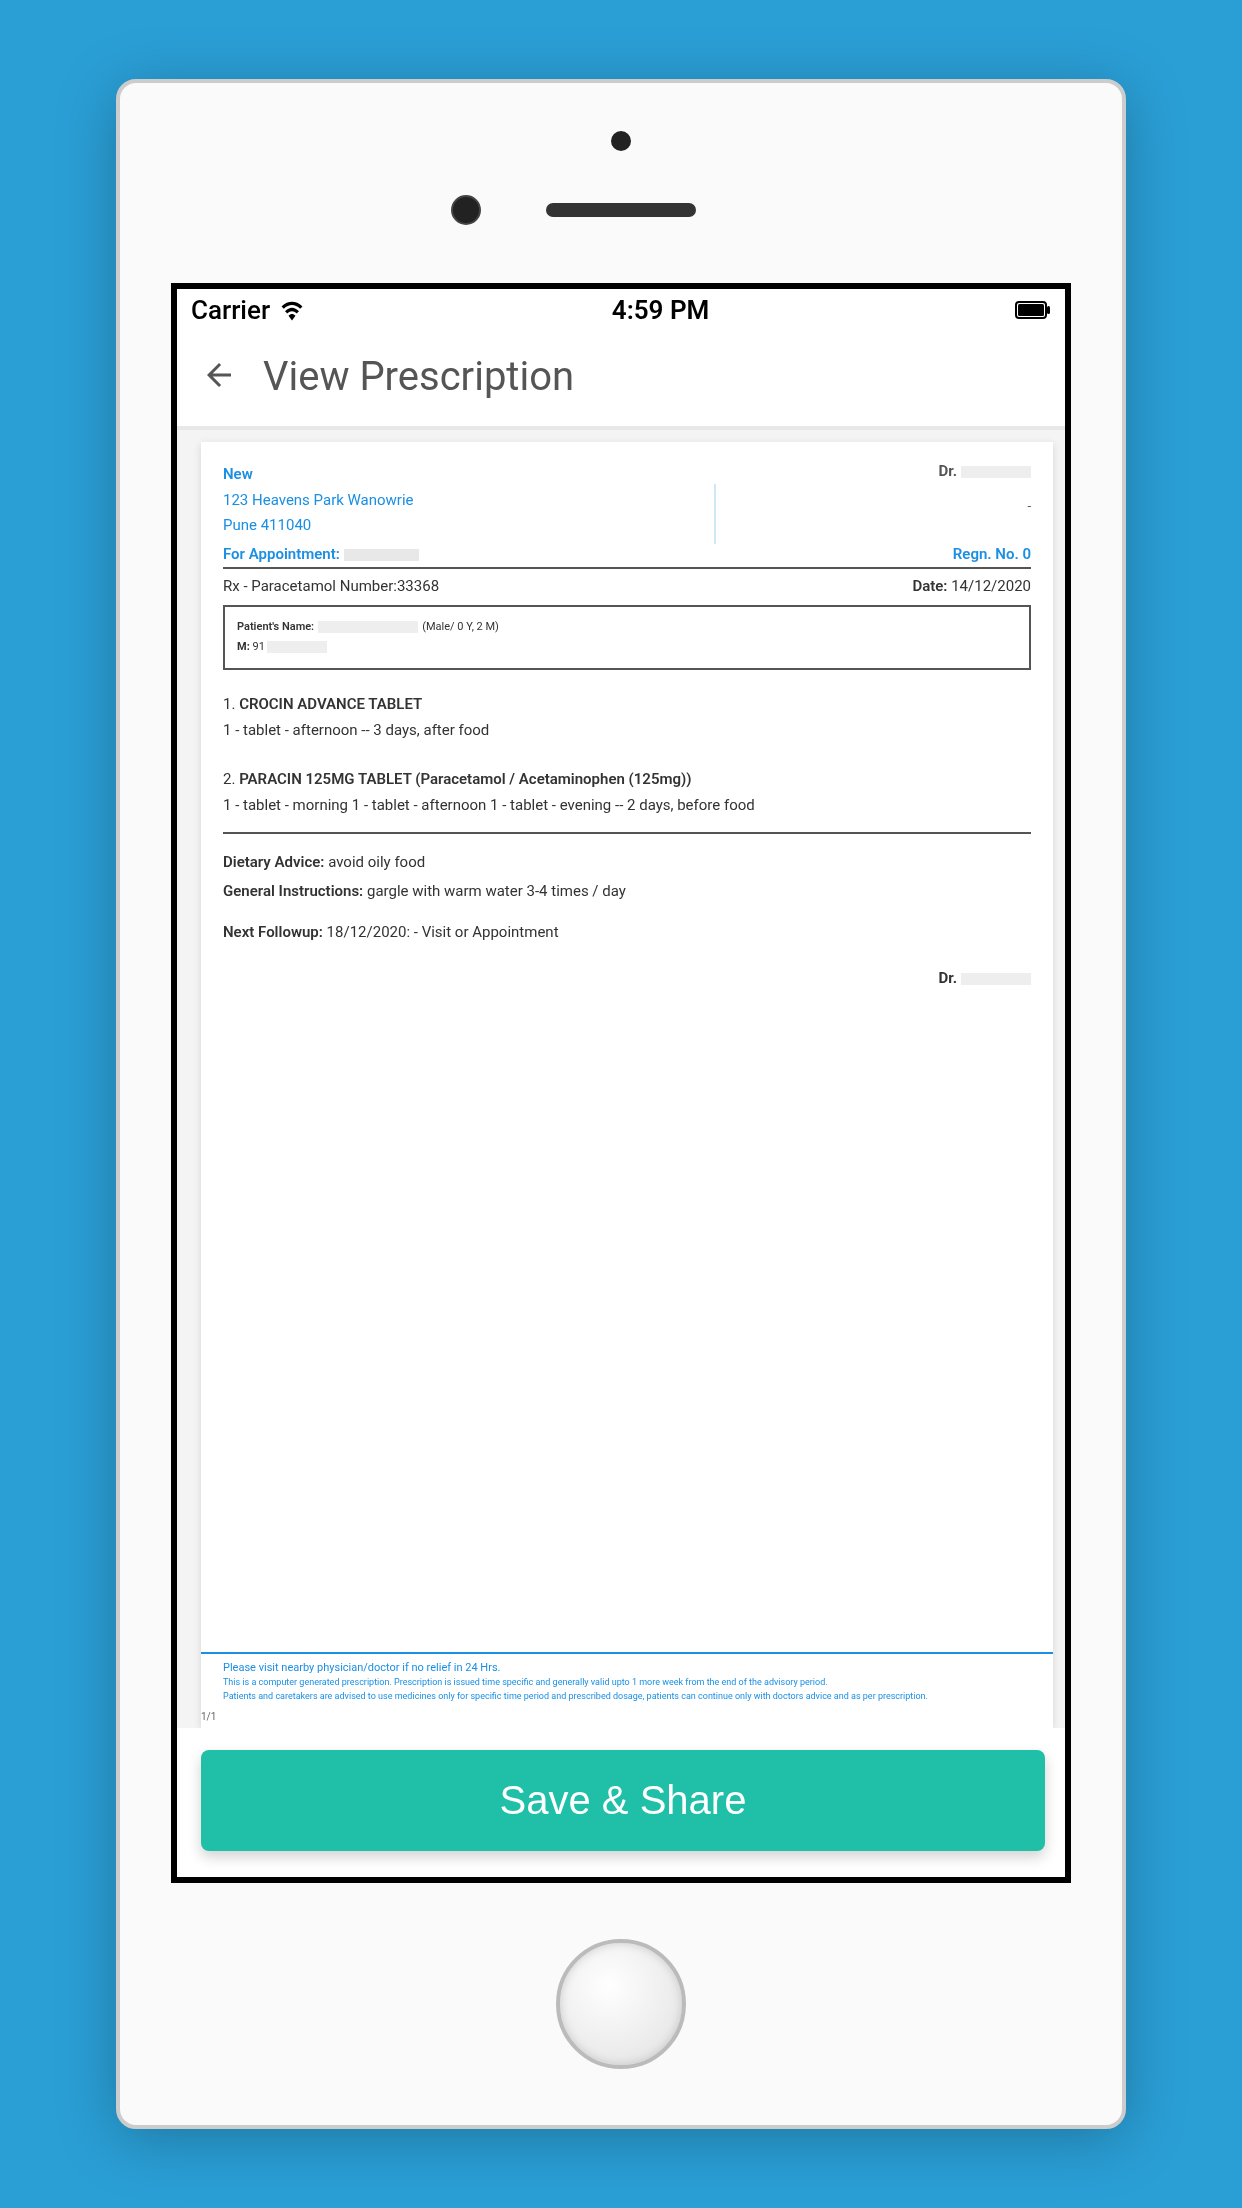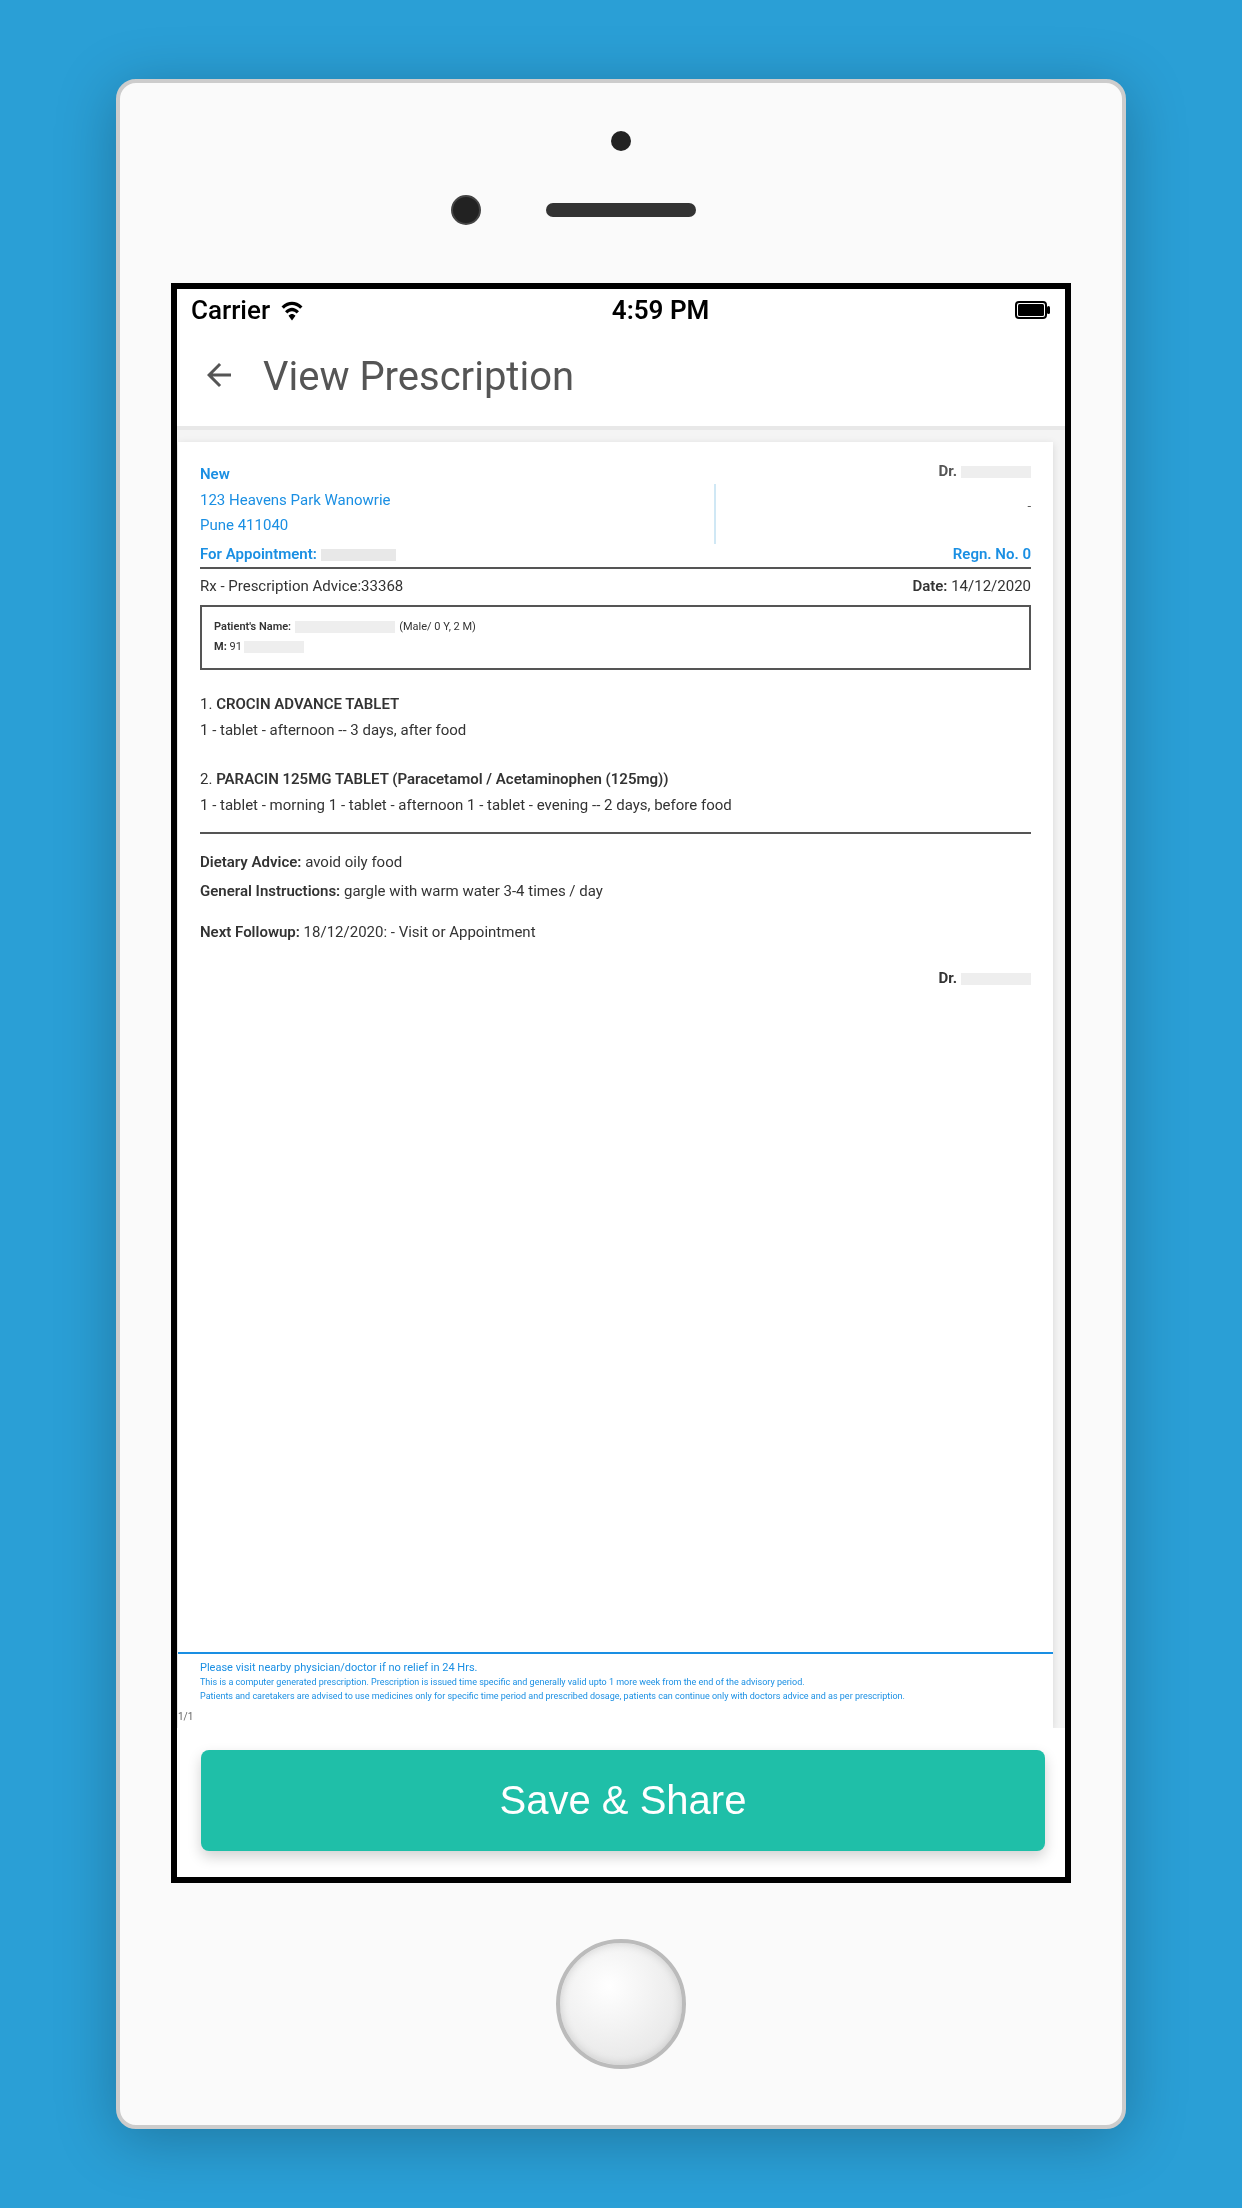--- a/index.html
+++ b/index.html
@@ -107,21 +107,21 @@
   .back-arrow { color: #555; cursor: pointer; }
   .header-title {
     font-size: 40px;
     font-weight: 400;
     color: #555;
   }
   
   .doc-container {
     flex: 1;
     background: #f4f4f4;
-    padding: 12px 12px 0 1px;
+    padding: 12px 12px 0 24px;
     display: flex;
   }
   .doc-page {
     background: #fff;
     flex: 1;
     box-shadow: 0 2px 8px rgba(0,0,0,0.12);
     display: flex;
     flex-direction: column;
     font-size: 14px;
     color: #333;
@@ -274,21 +274,21 @@
             <div class="appointment-row">
               <span>
                 <span>For Appointment:</span><span class="apt-redact"></span>
               </span>
               <span>Regn. No. 0</span>
             </div>
           </div>
 
           <div class="rx-row">
             <span>
-              <span>Rx - Prescription Advice:</span><span>33368</span>
+              <span>Rx - Paracetamol Number:</span><span>33368</span>
             </span>
             <span>
               <span class="date-label">Date:</span>
               <span>14/12/2020</span>
             </span>
           </div>
 
           <div class="patient-box">
             <div>
               <span class="pn-label">Patient's Name:</span><span class="pn-redact"></span><span>(Male/ 0 Y, 2 M)</span>

